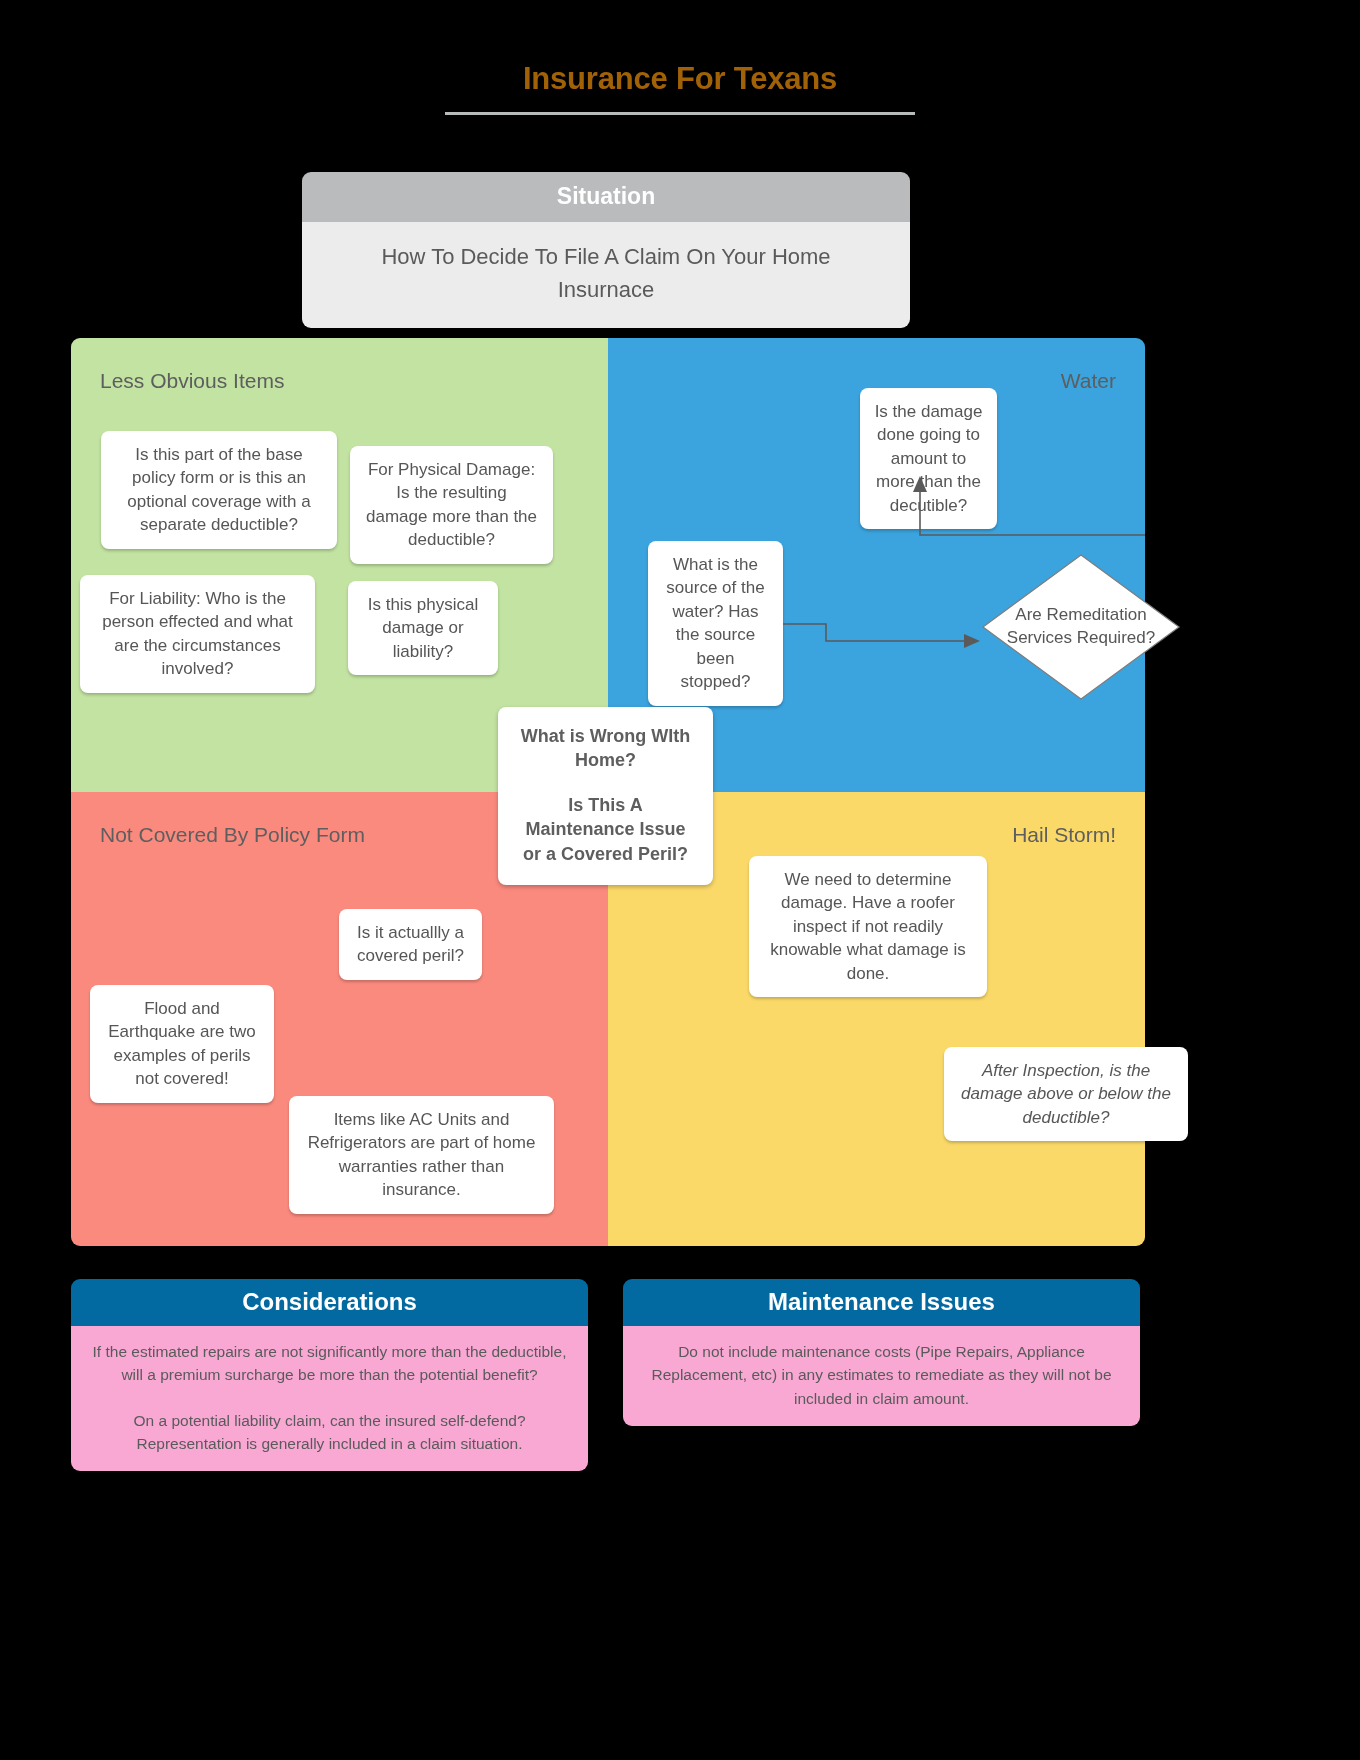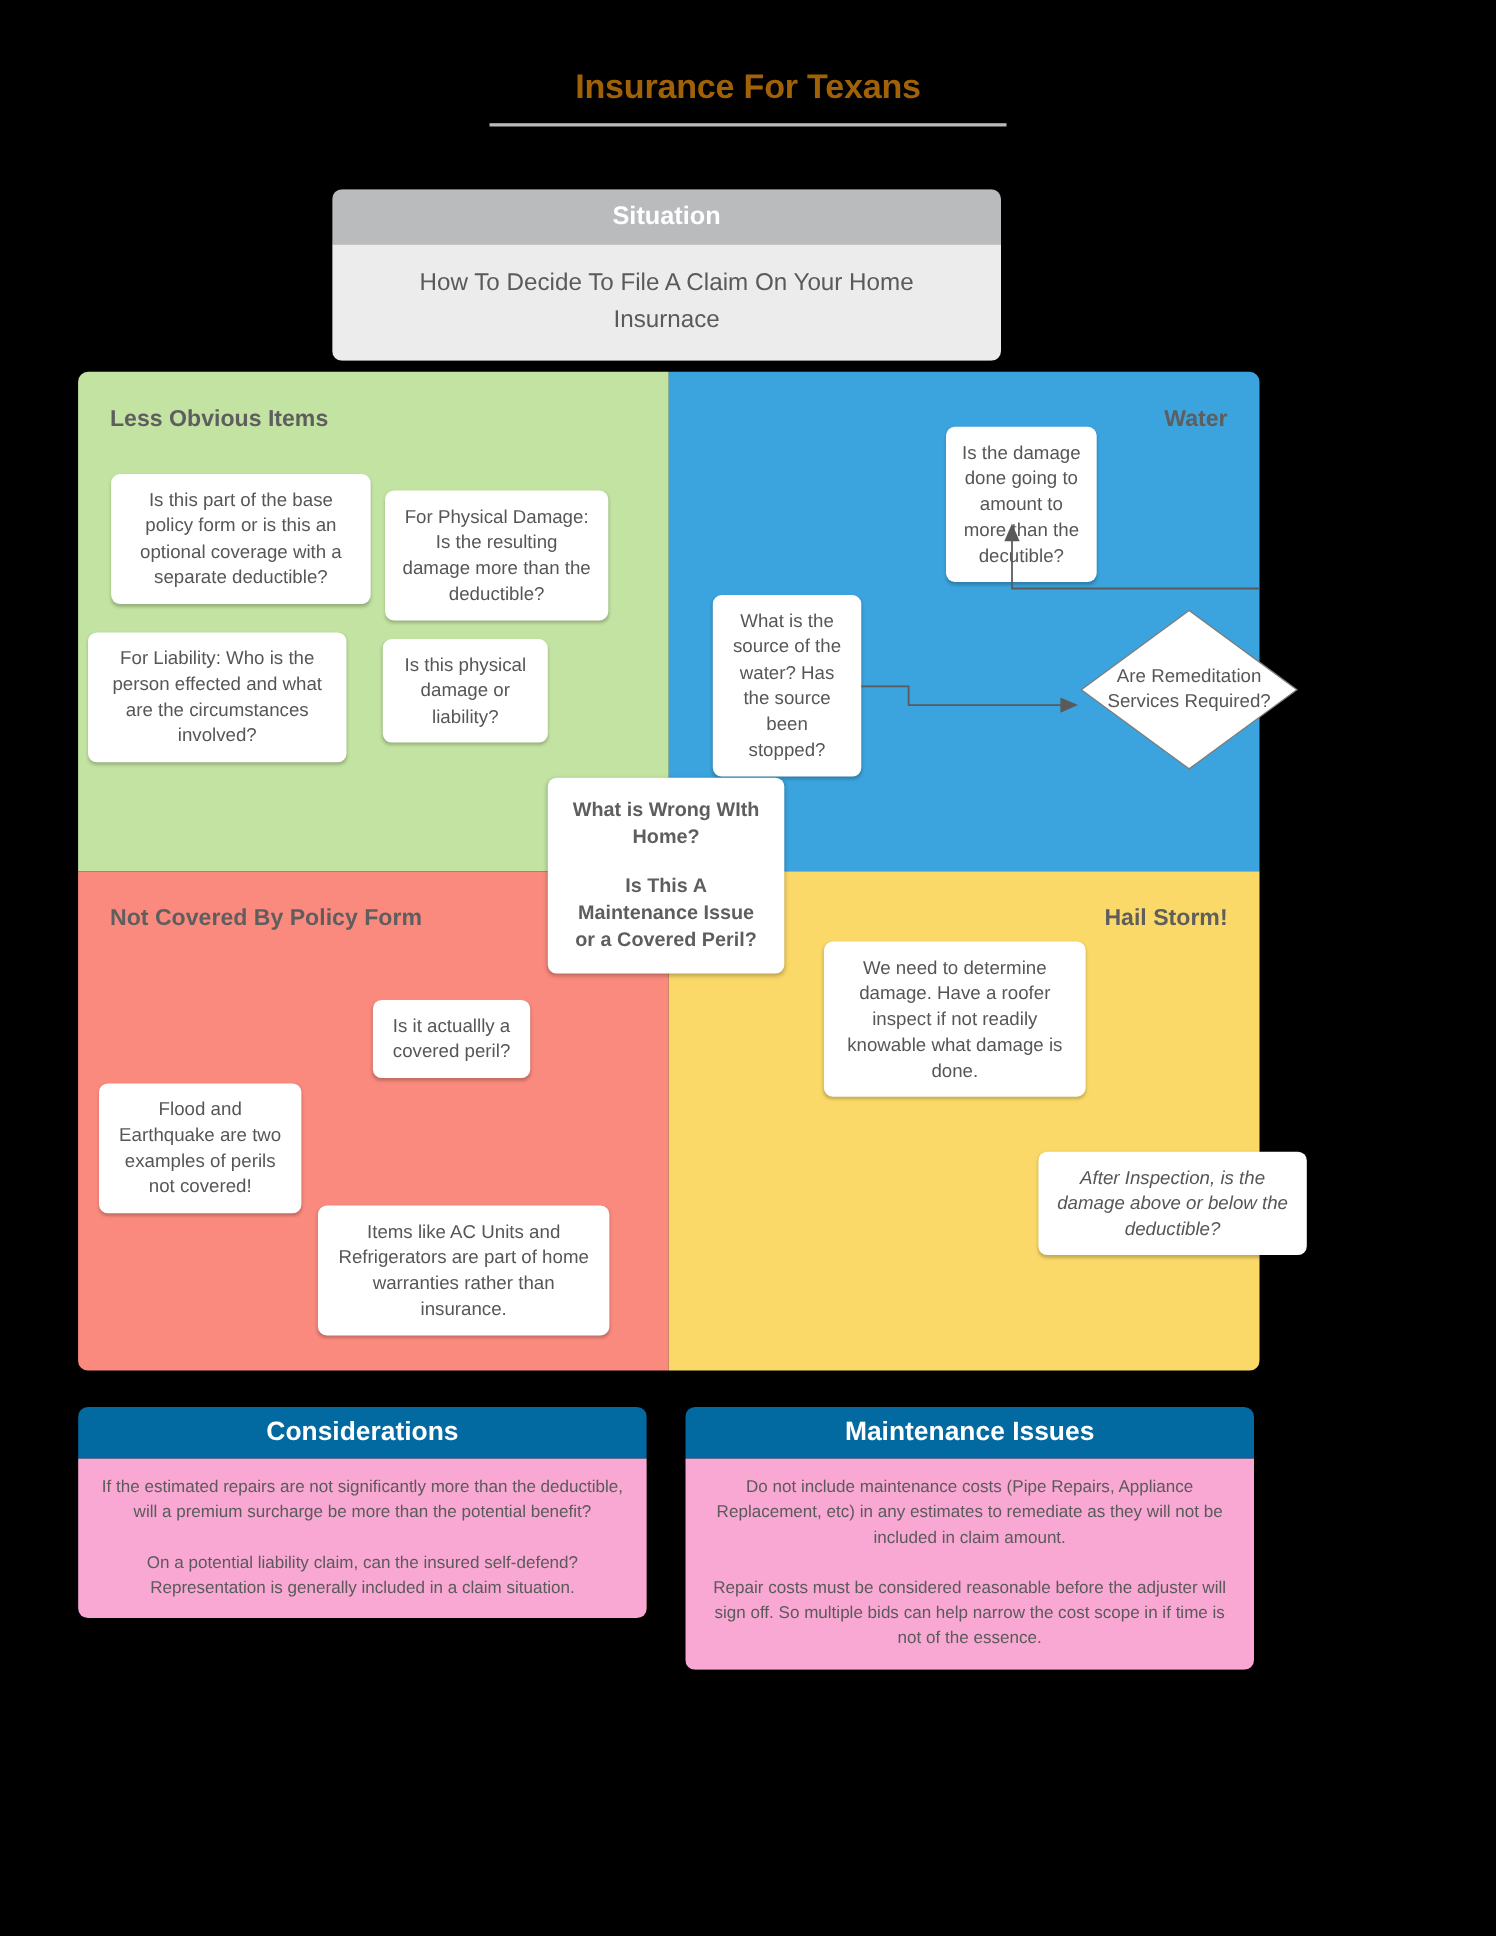--- a/index.html
+++ b/index.html
@@ -42,21 +42,21 @@
     position: absolute; left: 71px; top: 338px;
     width: 1074px; height: 908px;
   }
   .quad { position: absolute; width: 537px; height: 454px; }
   .quad.green  { left: 0;     top: 0;   background: #c2e3a1; border-radius: 9px 0 0 0; }
   .quad.blue   { left: 537px; top: 0;   background: #3ba3dd; border-radius: 0 9px 0 0; }
   .quad.pink   { left: 0;     top: 454px; background: #fb8a7e; border-radius: 0 0 0 9px; }
   .quad.yellow { left: 537px; top: 454px; background: #fbd968; border-radius: 0 0 9px 0; }
 
   .quad-title {
-    position: absolute; font-size: 21px; font-weight: bold; color: #5e5e5e;
+    position: absolute; font-size: 21px; font-weight: normal; color: #5e5e5e;
   }
   .quad.green  .quad-title { left: 29px;  top: 31px; }
   .quad.pink   .quad-title { left: 29px;  top: 31px; }
   .quad.blue   .quad-title { right: 29px; top: 31px; }
   .quad.yellow .quad-title { right: 29px; top: 31px; }
 
   
   .note {
     position: absolute; background: #fff; border-radius: 8px;
     color: #565656; text-align: center; font-size: 17px; line-height: 1.38;
@@ -195,17 +195,16 @@
     <div class="body">
       <p>If the estimated repairs are not significantly more than the deductible, will a premium surcharge be more than the potential benefit?</p>
       <p>On a potential liability claim, can the insured self-defend? Representation is generally included in a claim situation.</p>
     </div>
   </div>
 
   <div class="footer right">
     <div class="hdr">Maintenance Issues</div>
     <div class="body">
       <p>Do not include maintenance costs (Pipe Repairs, Appliance Replacement, etc) in any estimates to remediate as they will not be included in claim amount.</p>
-      <p>Repair costs must be considered reasonable before the adjuster will sign off. So multiple bids can help narrow the cost scope in if time is not of the essence.</p>
     </div>
   </div>
 
 </div>
 
 </body></html>

